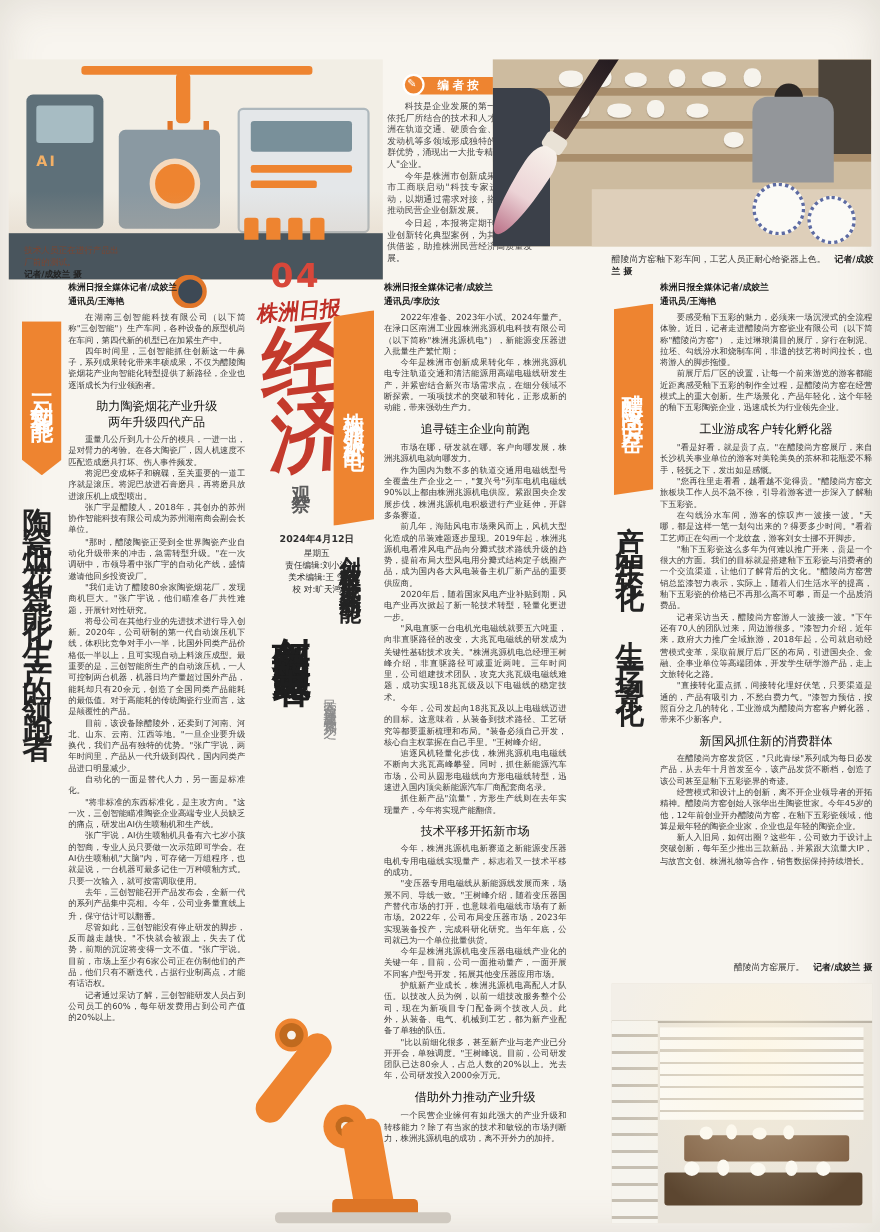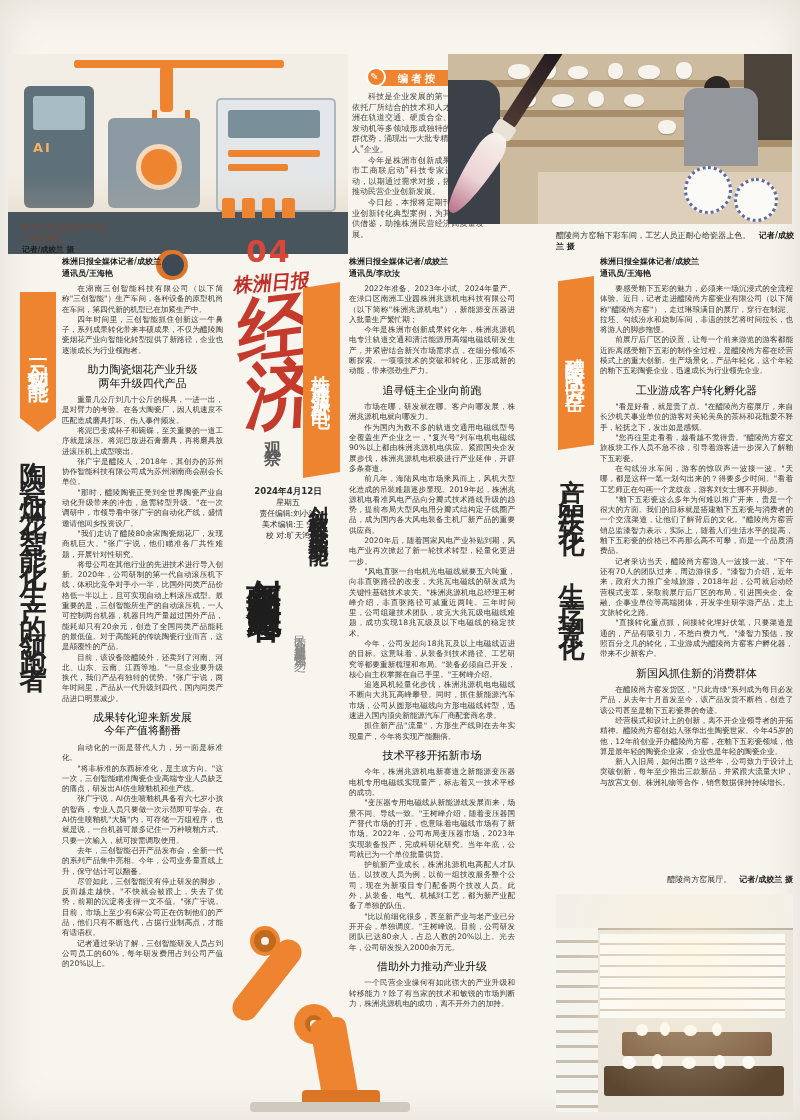--- a/index.html
+++ b/index.html
@@ -212,21 +212,20 @@
     <h3 class="subhead"><span>助力陶瓷烟花产业升级</span><br><span>两年升级四代产品</span></h3>
     <div>
         <p class="para">重量几公斤到几十公斤的模具，一进一出，是对臂力的考验。在各大陶瓷厂，因人机速度不匹配造成磨具打坏、伤人事件频发。</p>
         <p class="para">将泥巴变成杯子和碗碟，至关重要的一道工序就是滚压。将泥巴放进石膏磨具，再将磨具放进滚压机上成型喷出。</p>
         <p class="para">张广宇是醴陵人，2018年，其创办的苏州协作智能科技有限公司成为苏州湖南商会副会长单位。</p>
         <p class="para">"那时，醴陵陶瓷正受到全世界陶瓷产业自动化升级带来的冲击，急需转型升级。"在一次调研中，市领导看中张广宇的自动化产线，盛情邀请他回乡投资设厂。</p>
         <p class="para">"我们走访了醴陵80余家陶瓷烟花厂，发现商机巨大。"张广宇说，他们瞄准各厂共性难题，开展针对性研究。</p>
         <p class="para">将母公司在其他行业的先进技术进行导入创新。2020年，公司研制的第一代自动滚压机下线，体积比竞争对手小一半，比国外同类产品价格低一半以上，且可实现自动上料滚压成型。最重要的是，三创智能所生产的自动滚压机，一人可控制两台机器，机器日均产量超过国外产品，能耗却只有20余元，创造了全国同类产品能耗的最低值。对于高能耗的传统陶瓷行业而言，这是颠覆性的产品。</p>
         <p class="para">目前，该设备除醴陵外，还卖到了河南、河北、山东、云南、江西等地。"一旦企业要升级换代，我们产品有独特的优势。"张广宇说，两年时间里，产品从一代升级到四代，国内同类产品进口明显减少。</p>
       </div>
-    <h3 class="subhead"><span>成果转化迎来新发展</span><br><span>今年产值将翻番</span></h3>
     <div>
         <p class="para">自动化的一面是替代人力，另一面是标准化。</p>
         <p class="para">"将非标准的东西标准化，是主攻方向。"这一次，三创智能瞄准陶瓷企业高端专业人员缺乏的痛点，研发出AI仿生喷釉机和生产线。</p>
         <p class="para">张广宇说，AI仿生喷釉机具备有六七岁小孩的智商，专业人员只要做一次示范即可学会。在AI仿生喷釉机"大脑"内，可存储一万组程序，也就是说，一台机器可最多记住一万种喷釉方式。只要一次输入，就可按需调取使用。</p>
         <p class="para">去年，三创智能召开产品发布会，全新一代的系列产品集中亮相。今年，公司业务量直线上升，保守估计可以翻番。</p>
         <p class="para">尽管如此，三创智能没有停止研发的脚步，反而越走越快。"不快就会被跟上，失去了优势，前期的沉淀将变得一文不值。"张广宇说。目前，市场上至少有6家公司正在仿制他们的产品，他们只有不断迭代，占据行业制高点，才能有话语权。</p>
         <p class="para">记者通过采访了解，三创智能研发人员占到公司员工的60%，每年研发费用占到公司产值的20%以上。</p>
       </div>
   </div>
 
@@ -244,20 +243,21 @@
         <p class="para">2020年后，随着国家风电产业补贴到期，风电产业再次掀起了新一轮技术转型，轻量化更进一步。</p>
         <p class="para">"风电直驱一台电机光电磁线就要五六吨重，向非直驱路径的改变，大兆瓦电磁线的研发成为关键性基础技术攻关。"株洲兆源机电总经理王树峰介绍，非直驱路径可减重近两吨。三年时间里，公司组建技术团队，攻克大兆瓦级电磁线难题，成功实现18兆瓦级及以下电磁线的稳定技术。</p>
         <p class="para">今年，公司发起向18兆瓦及以上电磁线迈进的目标。这意味着，从装备到技术路径、工艺研究等都要重新梳理和布局。"装备必须自己开发，核心自主权掌握在自己手里。"王树峰介绍。</p>
         <p class="para">追逐风机轻量化步伐，株洲兆源机电电磁线不断向大兆瓦高峰攀登。同时，抓住新能源汽车市场，公司从圆形电磁线向方形电磁线转型，迅速进入国内顶尖新能源汽车厂商配套商名录。</p>
         <p class="para">抓住新产品"流量"，方形生产线则在去年实现量产，今年将实现产能翻倍。</p>
       </div>
     <h3 class="subhead">技术平移开拓新市场</h3>
     <div>
         <p class="para">今年，株洲兆源机电新赛道之新能源变压器电机专用电磁线实现量产，标志着又一技术平移的成功。</p>
         <p class="para">"变压器专用电磁线从新能源线发展而来，场景不同、导线一致。"王树峰介绍，随着变压器国产替代市场的打开，也意味着电磁线市场有了新市场。2022年，公司布局变压器市场，2023年实现装备投产，完成科研化研究。当年年底，公司就已为一个单位批量供货。</p>
+        <p class="para">今年是株洲兆源机电变压器电磁线产业化的关键一年，目前，公司一面推动量产，一面开展不同客户型号开发，拓展其他变压器应用市场。</p>
         <p class="para">护航新产业成长，株洲兆源机电高配人才队伍。以技改人员为例，以前一组技改服务整个公司，现在为新项目专门配备两个技改人员。此外，从装备、电气、机械到工艺，都为新产业配备了单独的队伍。</p>
         <p class="para">"比以前细化很多，甚至新产业与老产业已分开开会，单独调度。"王树峰说。目前，公司研发团队已达80余人，占总人数的20%以上。光去年，公司研发投入2000余万元。</p>
       </div>
     <h3 class="subhead">借助外力推动产业升级</h3>
     <div>
         <p class="para">一个民营企业缘何有如此强大的产业升级和转移能力？除了有当家的技术和敏锐的市场判断力，株洲兆源机电的成功，离不开外力的加持。</p>
       </div>
 
   </div>
 

